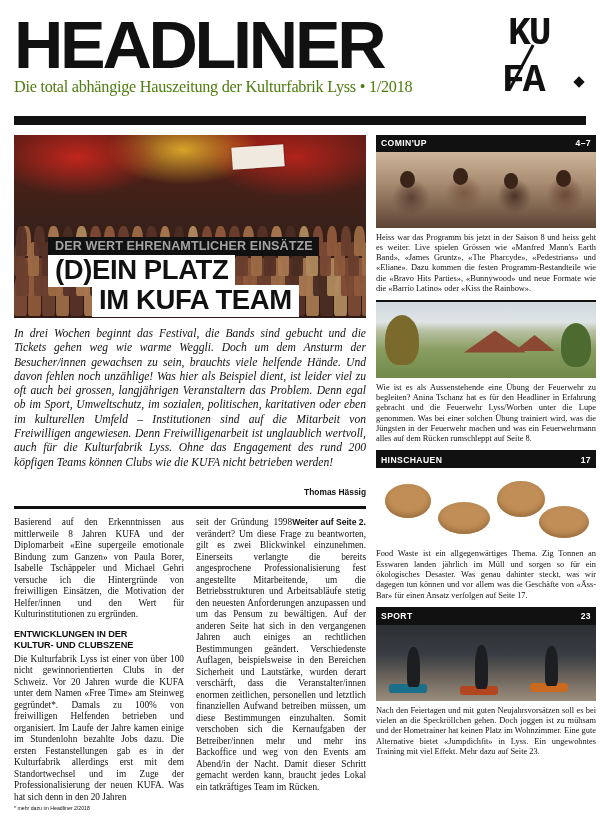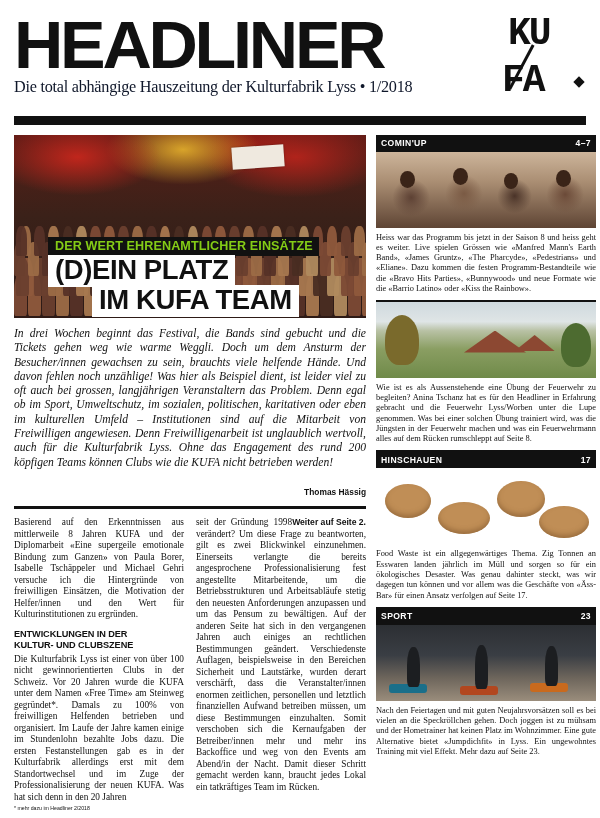--- a/index.html
+++ b/index.html
@@ -22,21 +22,21 @@
     letter-spacing: -3.2px;
     color: #111;
     transform: scaleX(1.02);
     transform-origin: left top;
     white-space: nowrap;
   }
   .masthead-sub {
     font-family: "Liberation Serif", serif;
     font-size: 16.2px;
     letter-spacing: -0.25px;
-    color: #0f172a;
+    color: #4d7c0f;
     margin-top: 5px;
     white-space: nowrap;
   }
   .logo {
     position: absolute;
     right: 0px; top: 18px;
     width: 84px; height: 72px;
     font-family: Liberation Mono, monospace;
     font-weight: bold;
     color: #111;
@@ -83,21 +83,21 @@
   .crowd-people { position:absolute; left:0; right:0; bottom:0; height:128px; }
   .pp { position:absolute; bottom:0; border-radius: 42% 42% 12% 12%; opacity: .95; }
   .banner-sign {
     position:absolute; left:62%; top:6%;
     width: 52px; height: 22px; background:#efe9df;
     transform: rotate(-4deg);
     box-shadow: 0 0 2px rgba(0,0,0,.4);
   }
   .hero-kicker {
     position: absolute; left: 34px; bottom: 62px;
-    background: #111; color: #84cc16;
+    background: #111; color: #a3a3a3;
     font-family: "Liberation Sans", sans-serif; font-weight: bold;
     font-size: 12.6px; letter-spacing: 0.1px;
     padding: 2px 6px 3px 7px;
     white-space: nowrap;
   }
   .hero-h1a, .hero-h1b {
     position: absolute;
     background: #ffffff; color: #111;
     font-family: "Liberation Sans", sans-serif; font-weight: bold;
     font-size: 27.5px; letter-spacing: -0.4px; line-height: 1.04;

